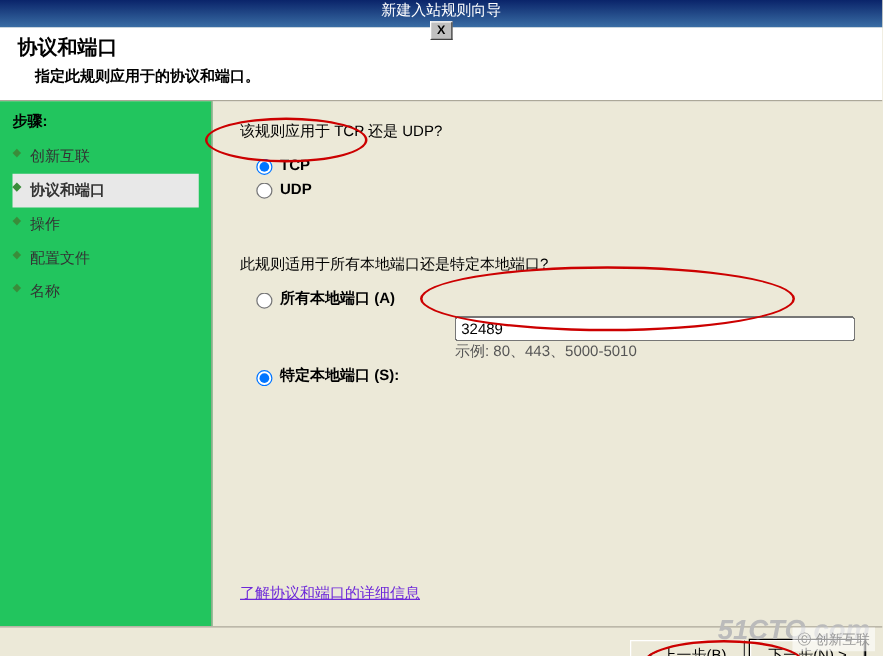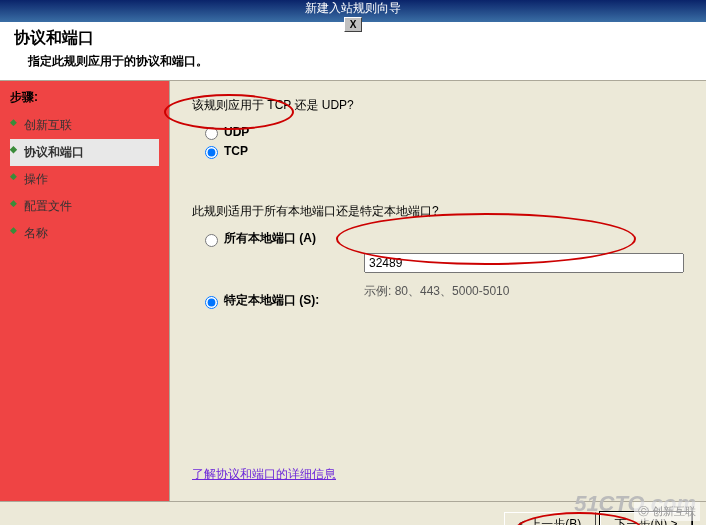--- a/index.html
+++ b/index.html
@@ -5,37 +5,37 @@
   * { box-sizing: border-box; font-family: "Microsoft YaHei", "SimSun", Arial, sans-serif; }
   body { margin: 0; background: #ece9d8; width: 706px; height: 525px; overflow: hidden; position: relative; }
   .titlebar { background: linear-gradient(to bottom, #0a246a, #3a6ea5); color: #fff; height: 22px; display: flex; align-items: center; padding: 0 4px; font-size: 12px; flex-direction: column; }
   .titlebar .icon { width: 16px; height: 16px; margin-right: 4px; background: radial-gradient(circle at 30% 30%, #ff9, #c60); border-radius: 2px; }
   .titlebar .title { flex: 1; }
   .titlebar .close { width: 18px; height: 16px; background: #c0c0c0; border: 1px solid #fff; border-right-color:#404040; border-bottom-color:#404040; color:#000; font-size: 10px; text-align: center; line-height: 13px; cursor: pointer; font-weight: bold; }
   .header { padding: 6px 14px 10px 14px; background: #fff; border-bottom: 1px solid #aca899; }
   .header h1 { margin: 0; font-size: 16px; font-weight: bold; }
   .header p { margin: 4px 0 0 14px; font-size: 12px; font-weight: bold; }
   .body { display: flex; height: 420px; }
-  .sidebar { width: 188px; background: #ef4444; border-right: 1px solid #aca899; padding: 8px 10px; font-size: 12px; }
+  .sidebar { width: 188px; background: #22c55e; border-right: 1px solid #aca899; padding: 8px 10px; font-size: 12px; }
   .sidebar .steps-title { font-weight: bold; margin-bottom: 6px; }
   .sidebar ul { list-style: none; margin: 0; padding: 0; }
   .sidebar li { padding: 5px 0 5px 14px; position: relative; color: #333; cursor: pointer; }
   .sidebar li::before { content: "◆"; position: absolute; left: 0; top: 5px; color: #3a8c3a; font-size: 9px; }
   .sidebar li.active { font-weight: bold; background: #e8e8e8; }
   .main { flex: 1; padding: 16px 22px; font-size: 12px; position: relative; }
   .question { margin-bottom: 10px; }
   .radio-row { display: flex; align-items: center; margin: 3px 0 3px 8px; }
   .radio-row input { margin-right: 6px; }
   .radio-row label { font-weight: bold; }
   .section2 { margin-top: 44px; }
   .port-row { display: flex; align-items: flex-start; margin-top: 6px; }
   .port-row .left { width: 160px; margin-left: 8px; margin-top: 36px; }
   .port-row .right { flex: 1; margin-left: 4px; }
   .port-input { width: 320px; height: 20px; font-size: 12px; padding: 1px 3px; }
-  .example { color: #555; margin-top: 10px; display: inline-block; }
+  .example { color: #555; margin-top: 0; display: inline-block; }
   .learn-link { color: #6d28d9; text-decoration: underline; position: absolute; bottom: 18px; left: 22px; cursor: pointer; }
   .footer { display: flex; justify-content: flex-end; padding: 10px 14px; gap: 4px; border-top: 1px solid #aca899; background: #ece9d8; position: relative; }
   .btn { min-width: 92px; height: 24px; font-size: 12px; background: #ece9d8; border: 1px solid #404040; border-top-color:#fff; border-left-color:#fff; cursor: pointer; }
   .btn.default { box-shadow: 0 0 0 1px #000; }
   .ellipse { position: absolute; border: 2px solid #c00; border-radius: 50%; pointer-events: none; }
   .watermark { position: absolute; right: 10px; bottom: 8px; font-size: 22px; color: #bbb; font-style: italic; font-weight: bold; pointer-events: none; }
   .watermark2 { position: absolute; right: 6px; bottom: 4px; font-size: 11px; color: #999; background: rgba(255,255,255,0.6); padding: 2px 4px; display:flex; align-items:center; gap:3px; pointer-events: none; }
 </style>
 </head>
 <body>
@@ -59,26 +59,26 @@
       <li class="active">协议和端口</li>
       <li>操作</li>
       <li>配置文件</li>
       <li>名称</li>
     </ul>
   </div>
 
   <div class="main">
     <div class="question">该规则应用于 TCP 还是 UDP?</div>
     <div class="radio-row">
+      <input type="radio" name="proto" checked="" style="">
+      <label>TCP</label>
+    </div>
+    <div class="radio-row">
       <input type="radio" name="proto" style="">
       <label>UDP</label>
-    </div>
-    <div class="radio-row">
-      <input type="radio" name="proto" checked="" style="">
-      <label>TCP</label>
     </div>
 
     <div class="section2">
       <div class="question">此规则适用于所有本地端口还是特定本地端口?</div>
       <div class="radio-row">
         <input type="radio" name="ports" style="">
         <label>所有本地端口 (A)</label>
       </div>
       <div class="port-row">
         <div class="left">

